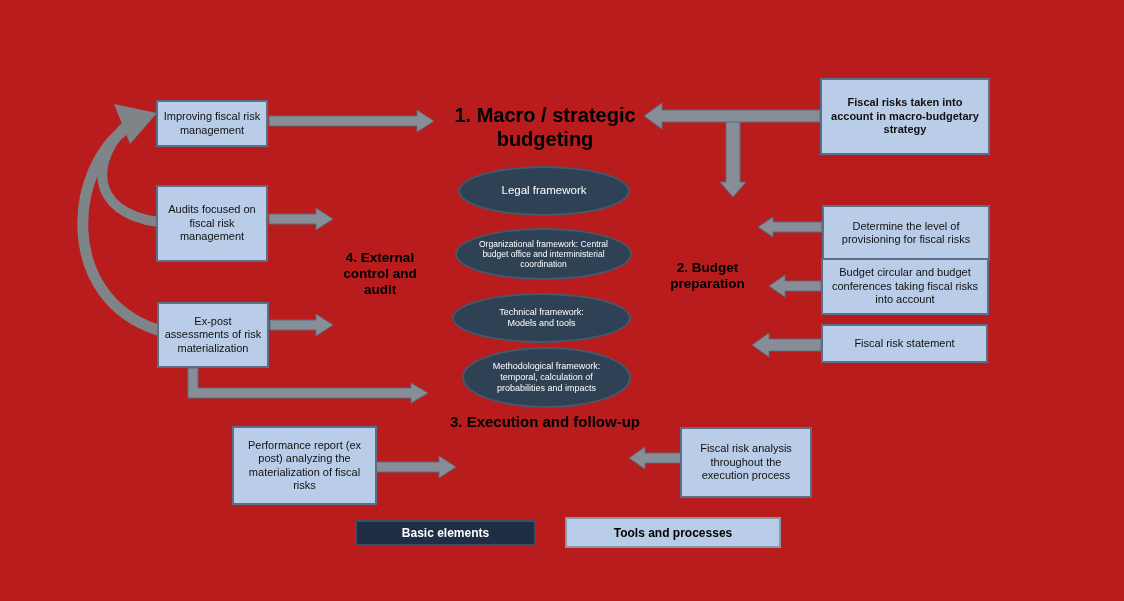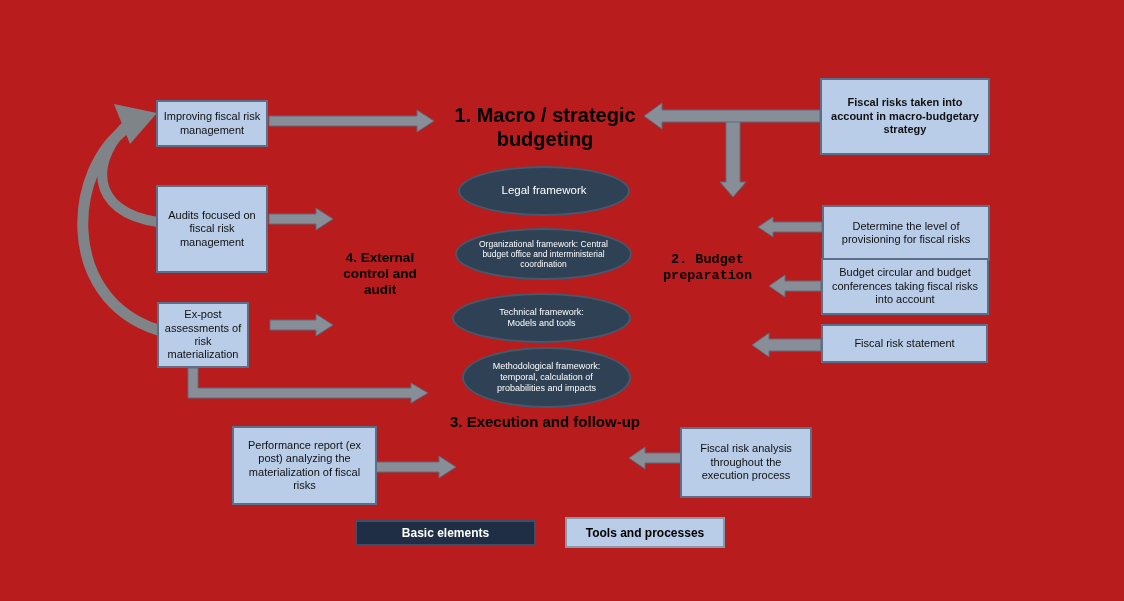--- a/index.html
+++ b/index.html
@@ -53,37 +53,37 @@
     <polygon class="arrow" points="726,112 740,112 740,182 746,182 733,197 720,182 726,182"></polygon>
     <polygon class="arrow" points="820,110 662,110 662,103 644,116 662,129 662,122 820,122"></polygon>
     <polygon class="arrow" points="822,222 773,222 773,217 758,227 773,237 773,232 822,232"></polygon>
     <polygon class="arrow" points="821,281 785,281 785,275 769,286 785,297 785,291 821,291"></polygon>
     <polygon class="arrow" points="821,339 769,339 769,333 752,345 769,357 769,351 821,351"></polygon>
     <polygon class="arrow" points="376,462 439,462 439,456 456,467 439,478 439,472 376,472"></polygon>
     <polygon class="arrow" points="681,453 645,453 645,447 629,458 645,469 645,463 681,463"></polygon>
   </svg>
 
   <div class="box" style="left:156px;top:100px;width:112px;height:47px;">Improving fiscal risk management</div>
-  <div class="box" style="left:156px;top:185px;width:112px;height:88px;">Audits focused on fiscal risk management</div>
-  <div class="box" style="left:157px;top:302px;width:92px;height:66px;">Ex-post assessments of risk materialization</div>
+  <div class="box" style="left:156px;top:185px;width:112px;height:77px;">Audits focused on fiscal risk management</div>
+  <div class="box" style="left:157px;top:302px;width:112px;height:66px;">Ex-post assessments of risk materialization</div>
 
   <div class="box" style="left:820px;top:78px;width:170px;height:77px;font-weight:bold;">Fiscal risks taken into account in macro-budgetary strategy</div>
   <div class="box" style="left:822px;top:205px;width:168px;height:56px;">Determine the level of provisioning for fiscal risks</div>
   <div class="box" style="left:821px;top:258px;width:168px;height:57px;">Budget circular and budget conferences taking fiscal risks into account</div>
   <div class="box" style="left:821px;top:324px;width:167px;height:39px;text-align:right;">Fiscal risk statement</div>
 
   <div class="box" style="left:232px;top:426px;width:145px;height:79px;">Performance report (ex post) analyzing the materialization of fiscal risks</div>
   <div class="box" style="left:680px;top:427px;width:132px;height:71px;">Fiscal risk analysis throughout the execution process</div>
 
   <div class="ellipse" style="left:458px;top:166px;width:172px;height:50px;font-size:11.5px;">Legal framework</div>
   <div class="ellipse" style="left:455px;top:228px;width:177px;height:52px;font-size:8.5px;">Organizational framework: Central budget office and interministerial coordination</div>
   <div class="ellipse" style="left:452px;top:293px;width:179px;height:50px;font-size:9px;padding:2px 30px;">Technical framework: Models and tools</div>
   <div class="ellipse" style="left:462px;top:347px;width:169px;height:61px;font-size:9px;padding:2px 14px;">Methodological framework: temporal, calculation of probabilities and impacts</div>
 
   <div class="stage" style="left:440px;top:103px;width:210px;font-size:20px;">1. Macro / strategic budgeting</div>
-  <div class="stage" style="left:655px;top:252px;width:105px;font-size:13.5px;font-family:Liberation Mono, monospace;">2. Budget preparation</div>
+  <div class="stage" style="left:655px;top:260px;width:105px;font-size:13.5px;">2. Budget preparation</div>
   <div class="stage" style="left:425px;top:413px;width:240px;font-size:15px;">3. Execution and follow-up</div>
   <div class="stage" style="left:330px;top:250px;width:100px;font-size:13.5px;">4. External control and audit</div>
 
   <div class="legend-dark" style="left:342px;top:520px;width:181px;height:26px;">Basic elements</div>
-  <div class="legend-light" style="left:565px;top:517px;width:160px;height:31px;">Tools and processes</div>
+  <div class="legend-light" style="left:565px;top:517px;width:216px;height:31px;">Tools and processes</div>
 
 </div>
 
 </body></html>

